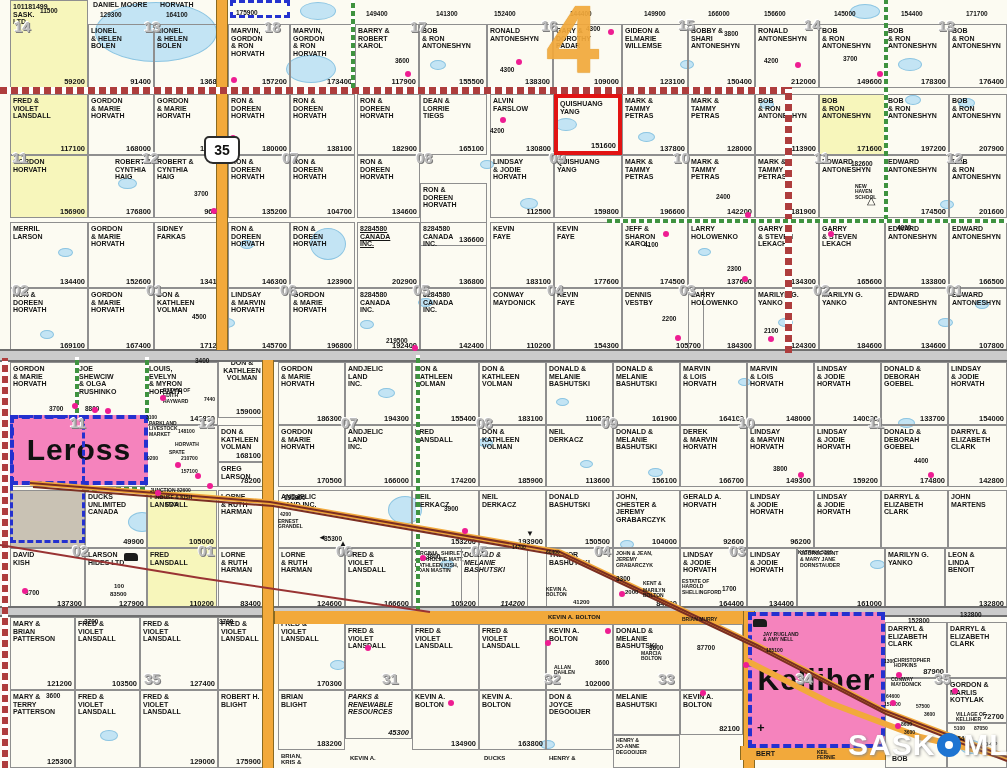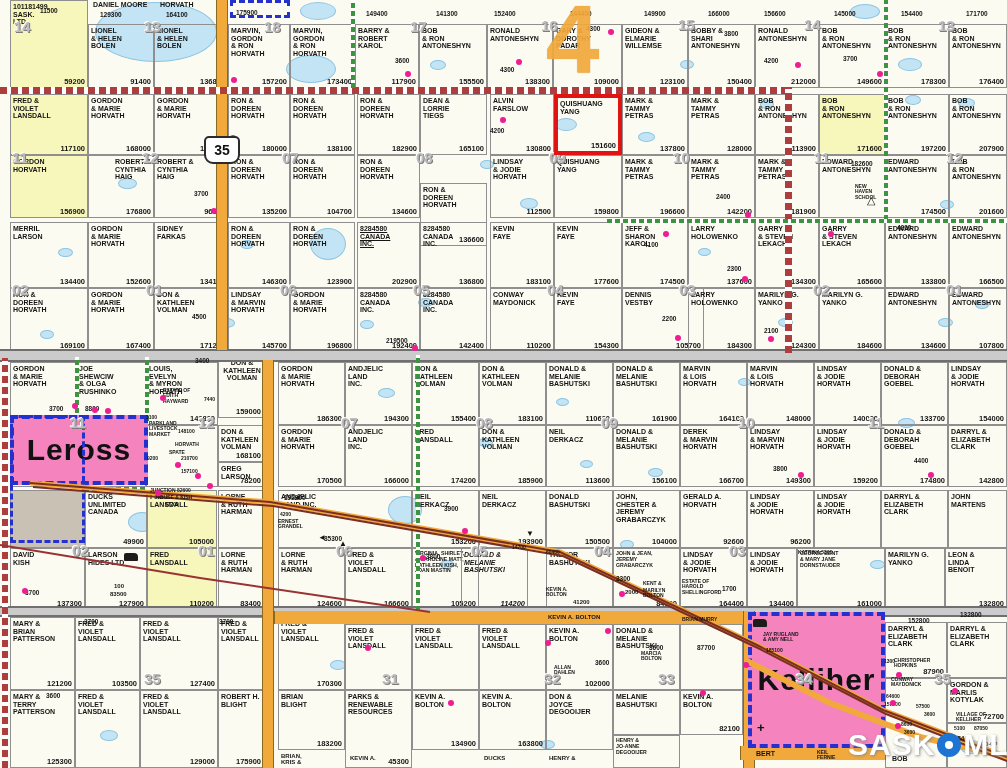--- a/index.html
+++ b/index.html
@@ -913,21 +913,21 @@
     <div class="parcel f-w" style="left: 278px; top: 690px; width: 67px; height: 60px;">
       <span class="owner">BRIAN
 BLIGHT</span>
       <span class="val">183200</span>
     </div>
     <div class="parcel f-w" style="left: 345px; top: 624px; width: 67px; height: 66px;">
       <span class="owner">FRED &amp;
 VIOLET
 LANSDALL</span>
     </div>
-    <div class="parcel f-w" style="left: 345px; top: 690px; width: 67px; height: 78px;">
+    <div class="parcel f-w" style="left: 345px; top: 690px; width: 67px; height: 49px; font-style: italic;">
       <span class="owner">PARKS &amp;
 RENEWABLE
 RESOURCES</span>
       <span class="val">45300</span>
     </div>
     <div class="parcel f-w" style="left: 412px; top: 624px; width: 67px; height: 66px;">
       <span class="owner">FRED &amp;
 VIOLET
 LANSDALL</span>
     </div>

